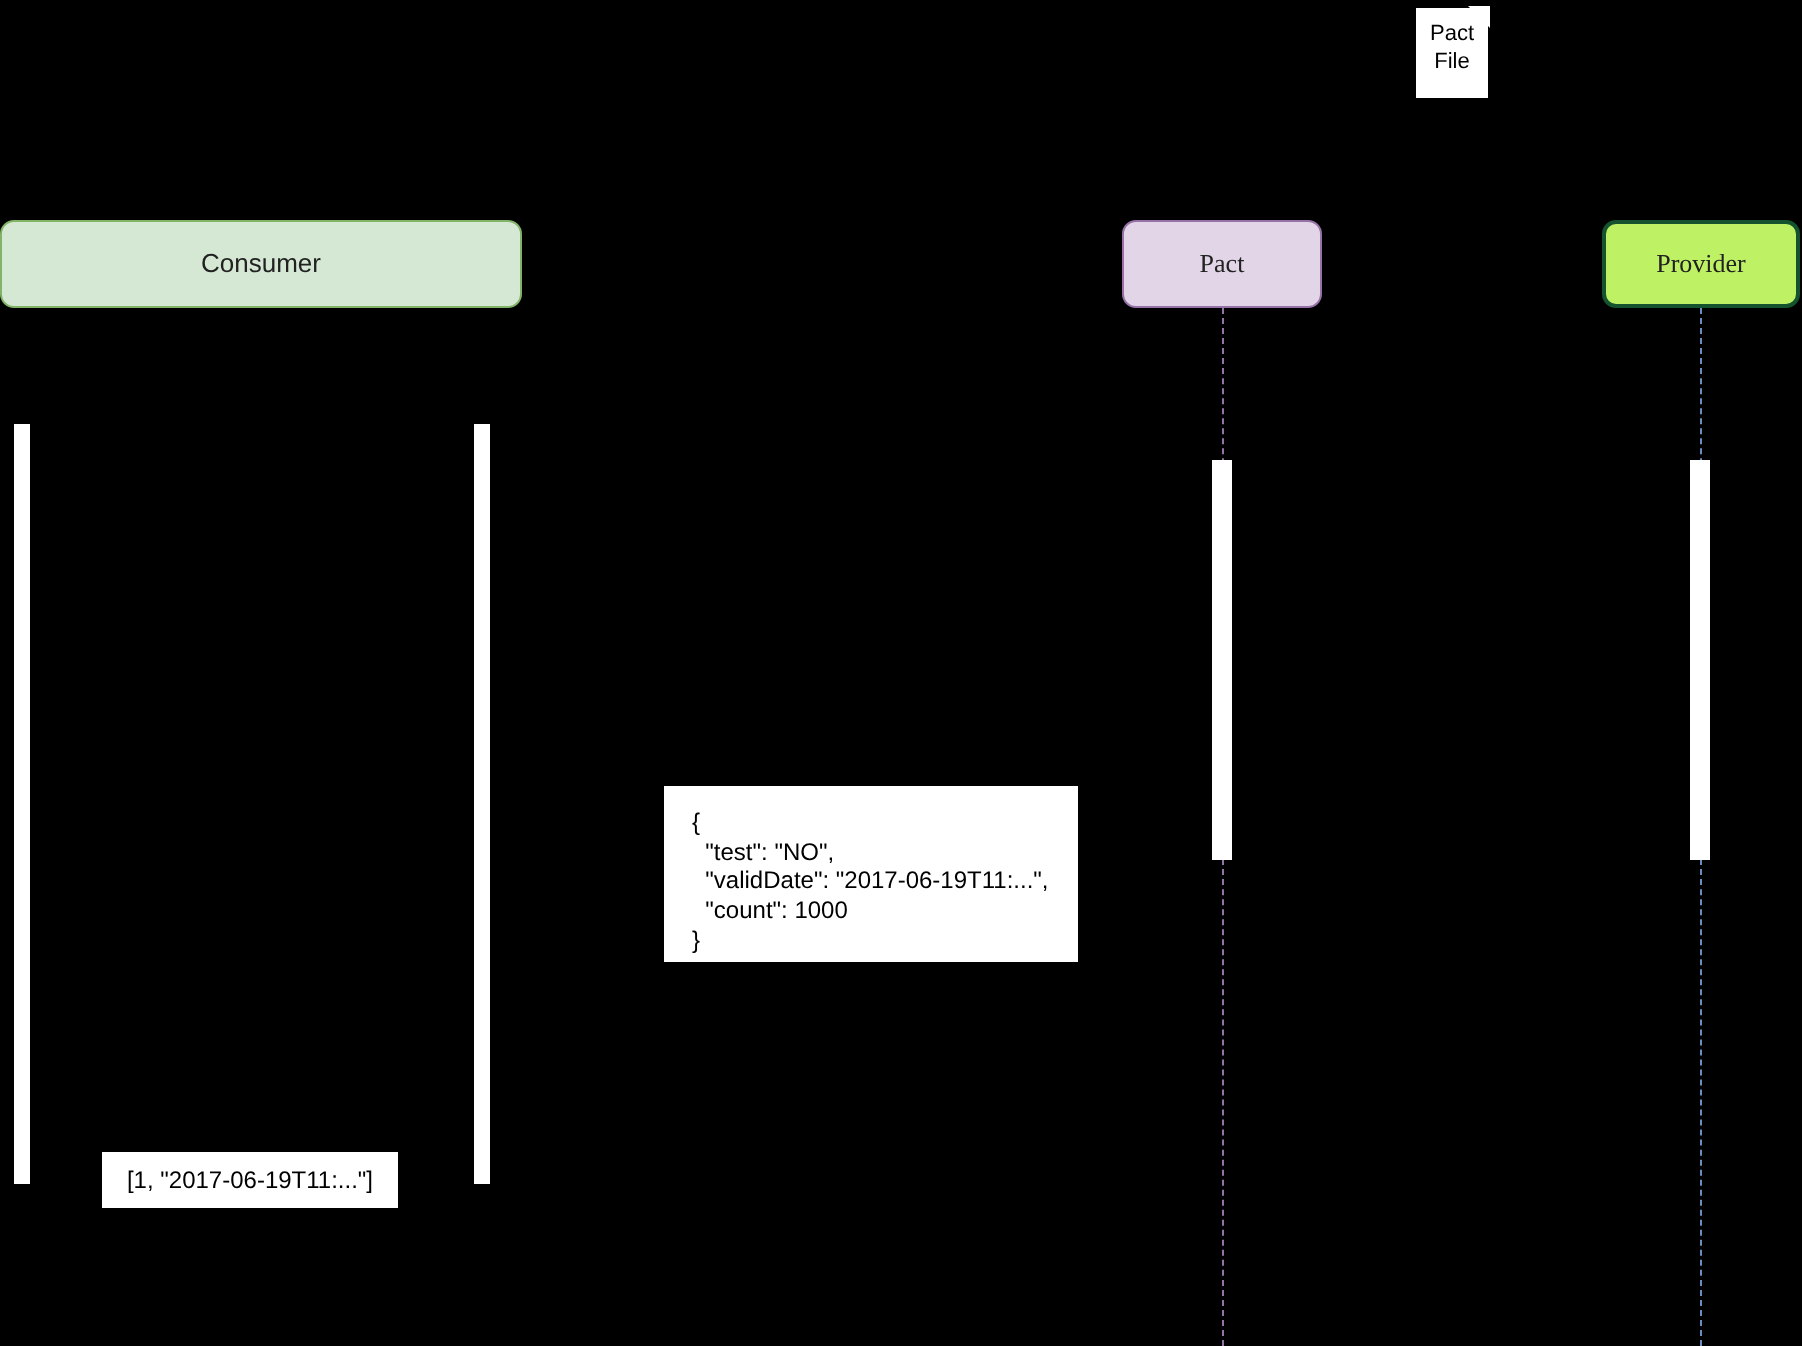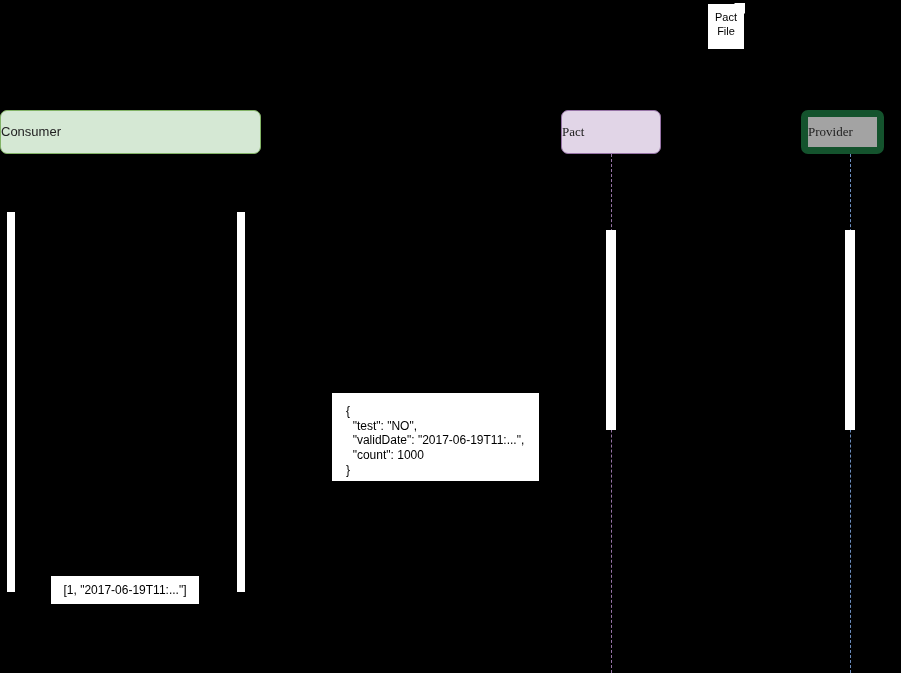--- a/index.html
+++ b/index.html
@@ -18,21 +18,21 @@
     overflow: hidden;
   }
 
   
   .participant {
     position: absolute;
     box-sizing: border-box;
     border-radius: 7px;
     display: flex;
     align-items: center;
-    justify-content: flex-start;
+    justify-content: center;
     font-size: 13px;
     color: #222222;
     text-align: center;
     line-height: 1.1;
   }
   .participant.consumer {
     left: 0px;
     top: 110px;
     width: 261px;
     height: 44px;
@@ -46,24 +46,24 @@
     width: 100px;
     height: 44px;
     background: #e1d5e7;
     border: 1px solid #9673a6;
     font-family: "Liberation Serif", serif;
     font-size: 13px;
   }
   .participant.provider {
     left: 801px;
     top: 110px;
-    width: 83px;
+    width: 99px;
     height: 44px;
-    background: #a3a3a3;
-    border: 7px solid #14532d;
+    background: #bef264;
+    border: 2px solid #14532d;
     font-family: "Liberation Serif", serif;
     font-size: 13px;
   }
 
   
   .lifeline {
     position: absolute;
     width: 0px;
     border-left-width: 1px;
     border-left-style: dashed;

